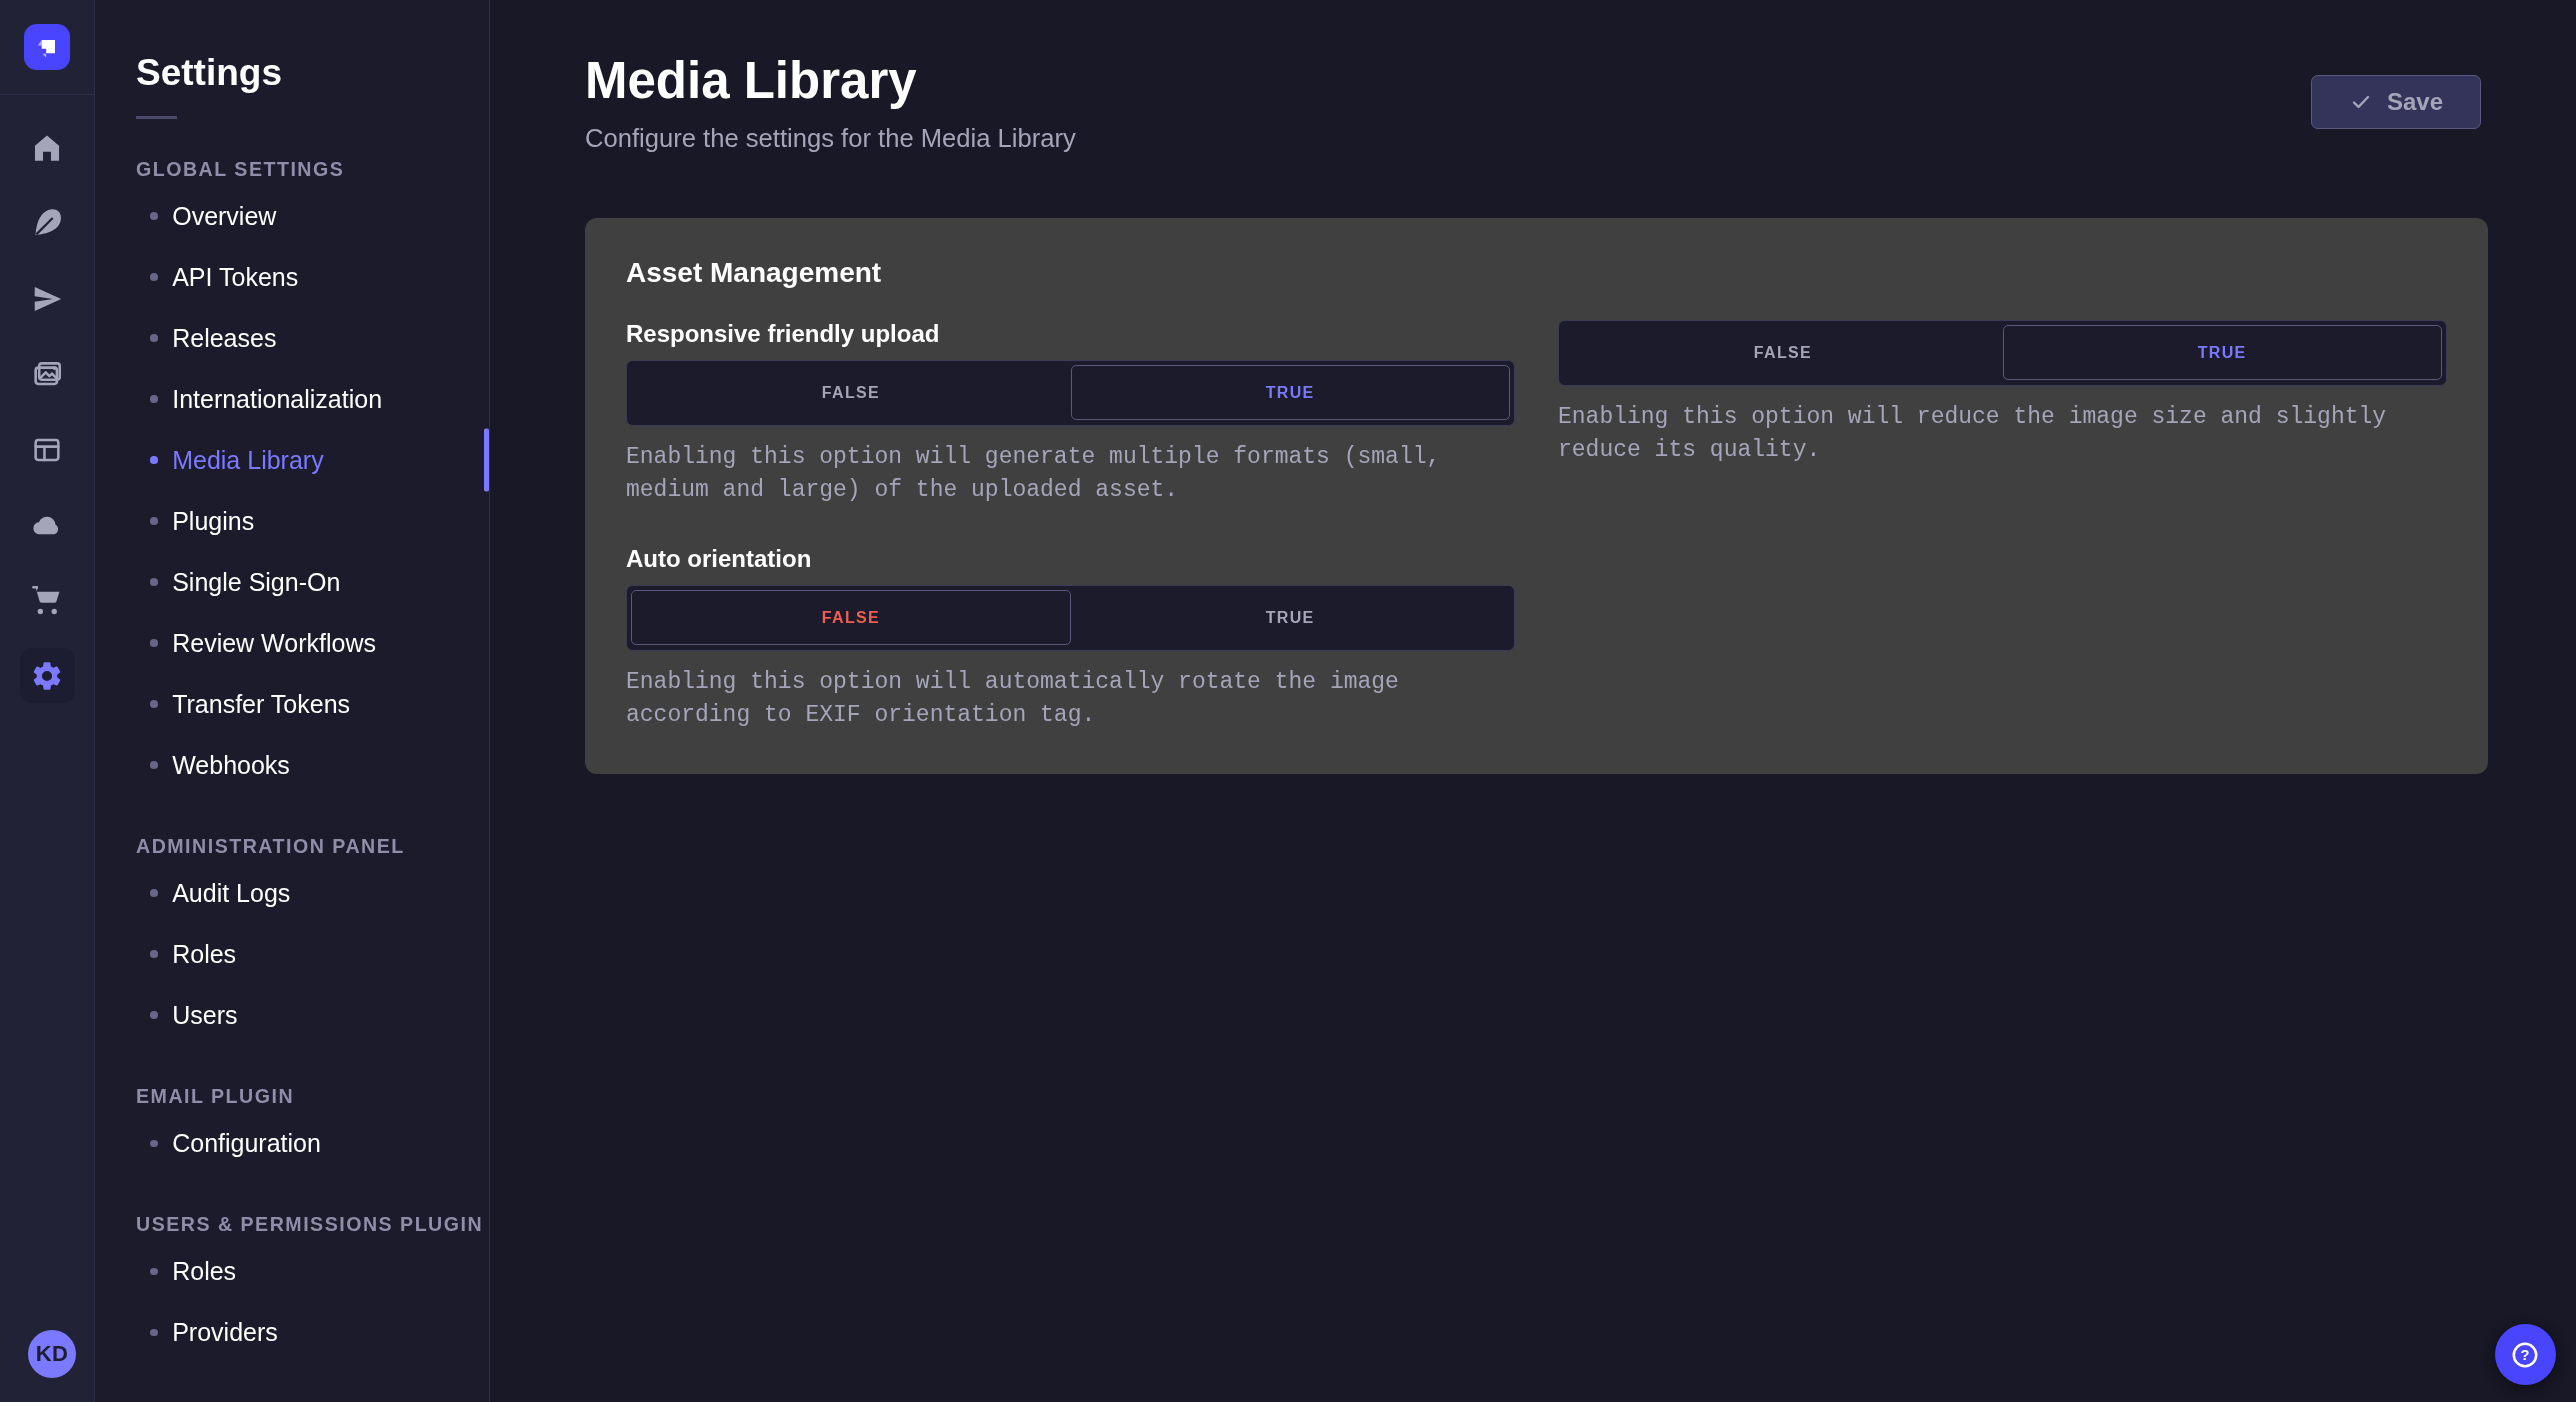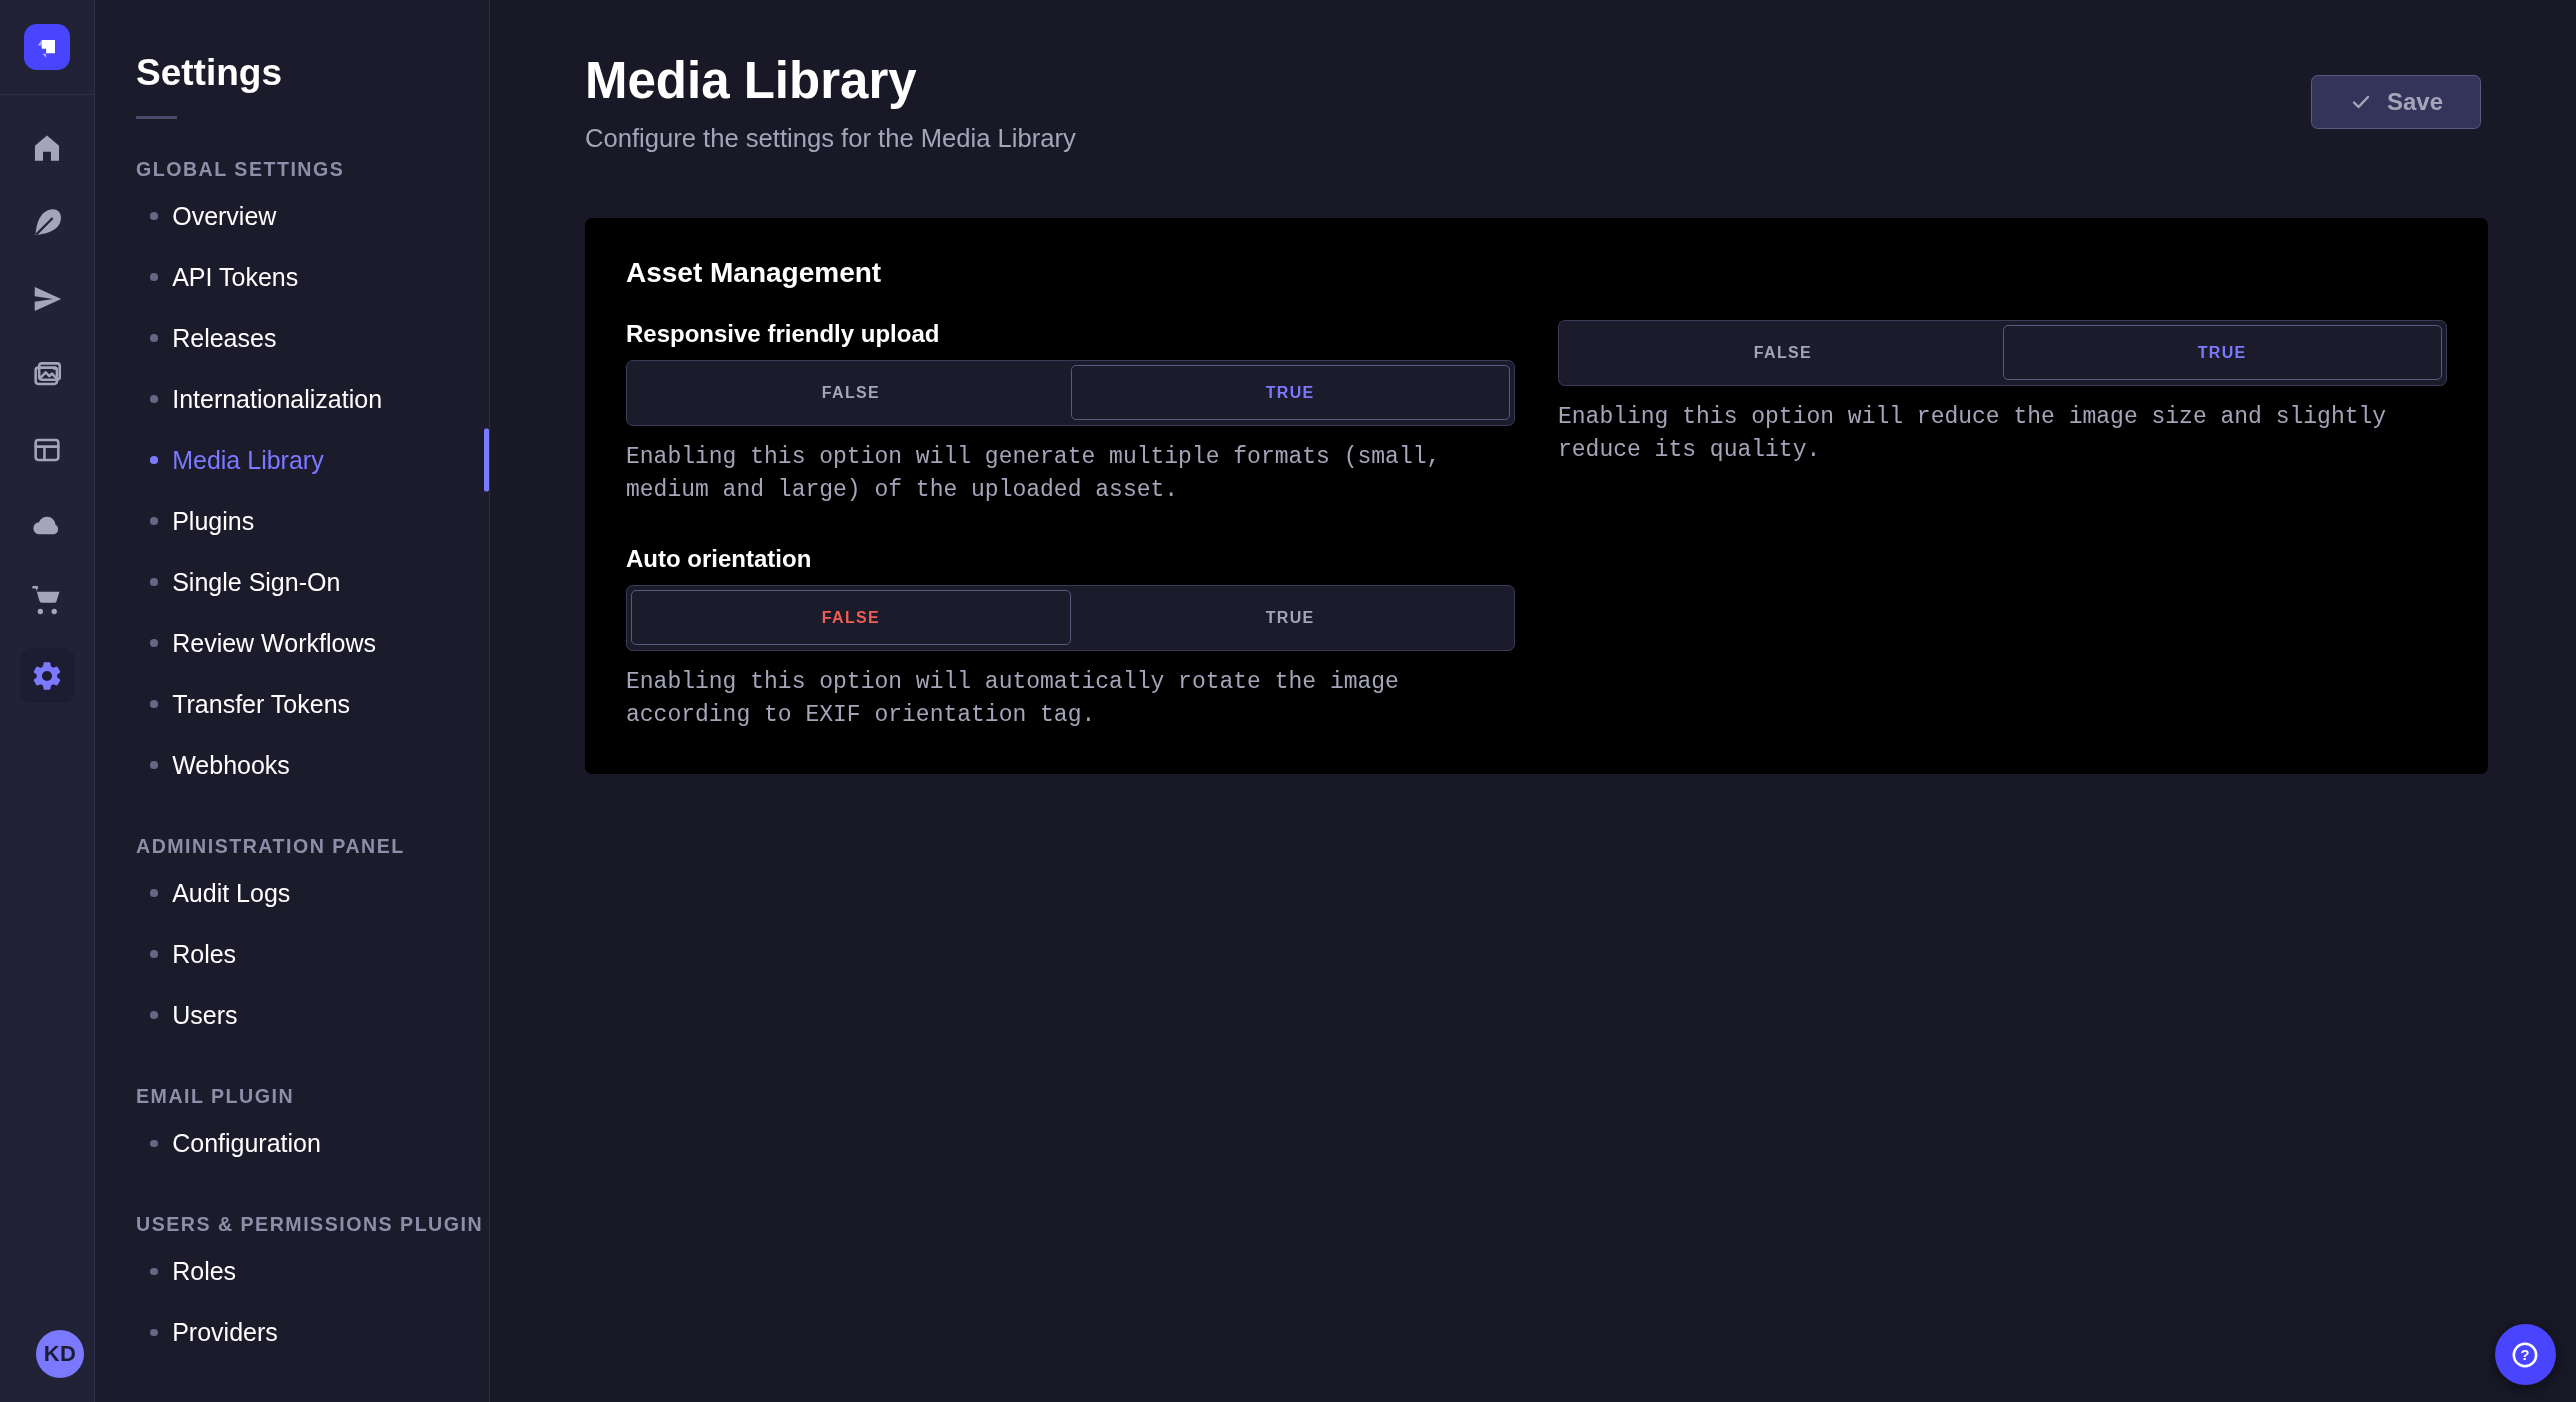--- a/index.html
+++ b/index.html
@@ -30,21 +30,21 @@
   .rail-btn {
     width:55px; height:55px; border:none; background:transparent; border-radius:12px;
     display:flex; align-items:center; justify-content:center; cursor:pointer;
   }
   .rail-btn svg { width:34px; height:34px; }
   .rail-btn .gray-fill { fill:#a5a5ba; }
   .rail-btn .gray-stroke { stroke:#a5a5ba; fill:none; stroke-width:1.8; stroke-linecap:round; stroke-linejoin:round; }
   .rail-btn.active { background:#1d1d31; }
   .rail-btn.active .accent-fill { fill:#7b79ff; }
   .avatar {
-    position:absolute; bottom:24px; left:36px;
+    position:absolute; bottom:24px; left:28px;
     width:48px; height:48px; border-radius:50%; background:#7b79ff;
     display:flex; align-items:center; justify-content:center;
     color:#1c1c33; font-size:22px; font-weight:700; border:none; cursor:pointer;
     letter-spacing:0.4px;
   }
 
   
   .subnav {
     width:395px; height:1402px; background:#1b1b2c;
     border-right:1.7px solid #2e2e48; position:relative; flex-shrink:0;
@@ -82,21 +82,21 @@
   .save-btn {
     display:flex; align-items:center; gap:13.6px;
     background:#34345a; border:1.7px solid #5b5b80; border-radius:6.8px;
     color:#a5a5ba; font-size:24px; font-weight:600;
     padding:12px 37px; cursor:pointer;
     font-family:"Liberation Sans","DejaVu Sans",sans-serif;
   }
   .save-btn svg { width:24px; height:24px; stroke:#a5a5ba; fill:none; stroke-width:2.4; stroke-linecap:round; stroke-linejoin:round; }
 
   .card {
-    margin:65px 88px 0 95px; background:#000000; border-radius:7px;
+    margin:65px 88px 0 95px; background:#404040; border-radius:12px;
     padding:39px 41px 41px 41px;
   }
   .card-title { font-size:28px; font-weight:600; color:#ffffff; margin-bottom:31px; }
   .fields { display:grid; grid-template-columns:1fr 1fr; column-gap:43px; row-gap:37px; }
   .field-label { font-size:24px; font-weight:600; color:#ffffff; margin-bottom:12px; }
   .bool-toggle {
     display:flex; height:66px; background:#1b1b2b;
     border:1.7px solid #3b3b58; border-radius:6.8px; padding:4.3px;
   }
   .opt {

